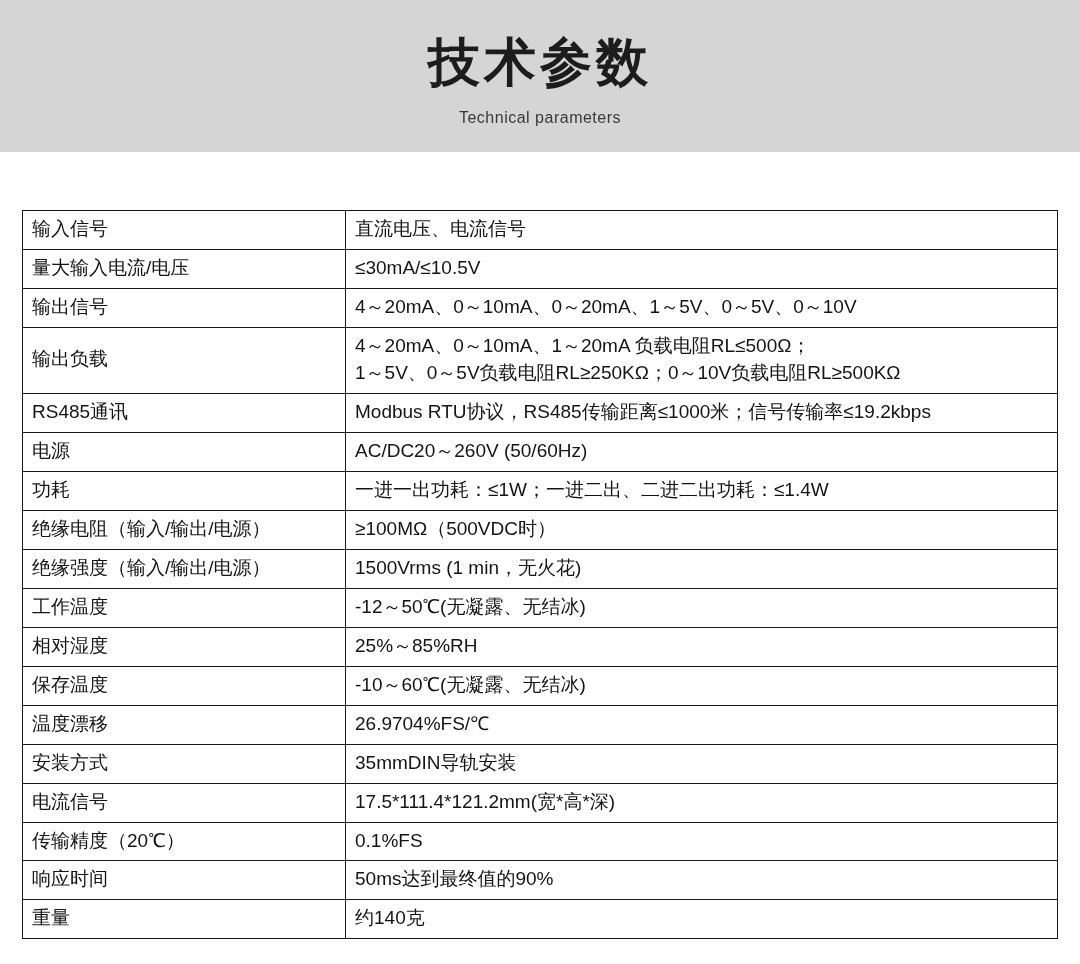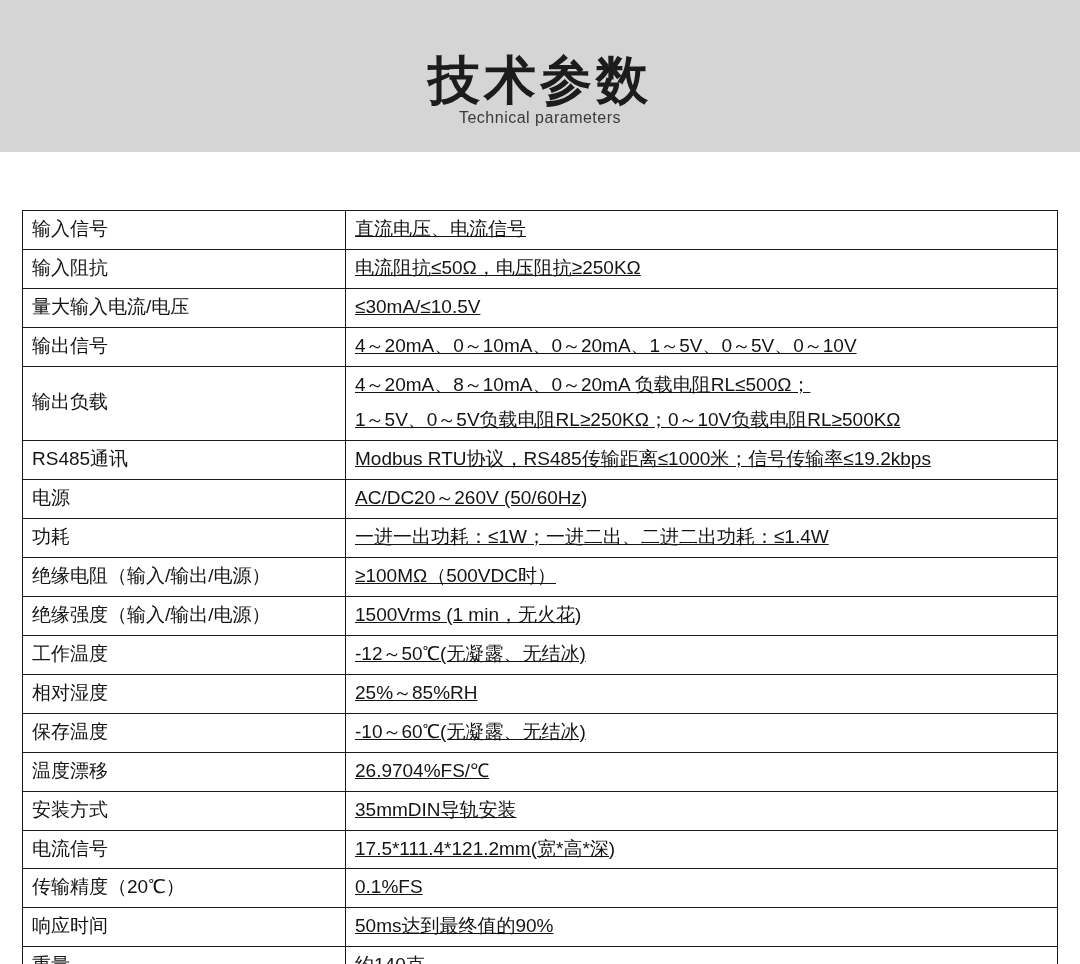--- a/index.html
+++ b/index.html
@@ -17,21 +17,21 @@
   .banner {
     width: 1080px;
     height: 152px;
     background: #d5d5d5;
     position: relative;
   }
   .banner-title {
     position: absolute;
     left: 0;
     right: 0;
-    top: 54px;
+    top: 36px;
     text-align: center;
     font-size: 52px;
     font-weight: bold;
     letter-spacing: 4px;
     color: #1c1c1c;
     line-height: 1;
   }
   .banner-subtitle {
     position: absolute;
     left: 0;
@@ -62,24 +62,23 @@
     height: 24px;
   }
   td.label {
     width: 302px;
   }
   td.value {
     width: auto;
   }
   .value-lines div {
     white-space: nowrap;
-    text-decoration: underline;
   }
   .value-lines div + div {
-    margin-top: 8px;
+    margin-top: 0;
   }
 </style>
 </head>
 <body>
 
 <div class="banner">
   <div class="banner-title">技术参数</div>
   <div class="banner-subtitle">Technical parameters</div>
 </div>
 
@@ -88,48 +87,40 @@
     <tbody>
         <tr>
           <td class="label">输入信号</td>
           <td class="value">
             <div class="value-lines">
               <div>直流电压、电流信号</div>
             </div>
           </td>
         </tr>
         <tr>
-          <td class="label">输入阻抗</td>
-          <td class="value">
-            <div class="value-lines">
-              <div>电流阻抗≤50Ω，电压阻抗≥250KΩ</div>
-            </div>
-          </td>
-        </tr>
-        <tr>
           <td class="label">量大输入电流/电压</td>
           <td class="value">
             <div class="value-lines">
               <div>≤30mA/≤10.5V</div>
             </div>
           </td>
         </tr>
         <tr>
           <td class="label">输出信号</td>
           <td class="value">
             <div class="value-lines">
               <div>4～20mA、0～10mA、0～20mA、1～5V、0～5V、0～10V</div>
             </div>
           </td>
         </tr>
         <tr>
           <td class="label">输出负载</td>
           <td class="value">
             <div class="value-lines">
-              <div>4～20mA、8～10mA、0～20mA 负载电阻RL≤500Ω；</div>
+              <div>4～20mA、0～10mA、1～20mA 负载电阻RL≤500Ω；</div>
               <div>1～5V、0～5V负载电阻RL≥250KΩ；0～10V负载电阻RL≥500KΩ</div>
             </div>
           </td>
         </tr>
         <tr>
           <td class="label">RS485通讯</td>
           <td class="value">
             <div class="value-lines">
               <div>Modbus RTU协议，RS485传输距离≤1000米；信号传输率≤19.2kbps</div>
             </div>

